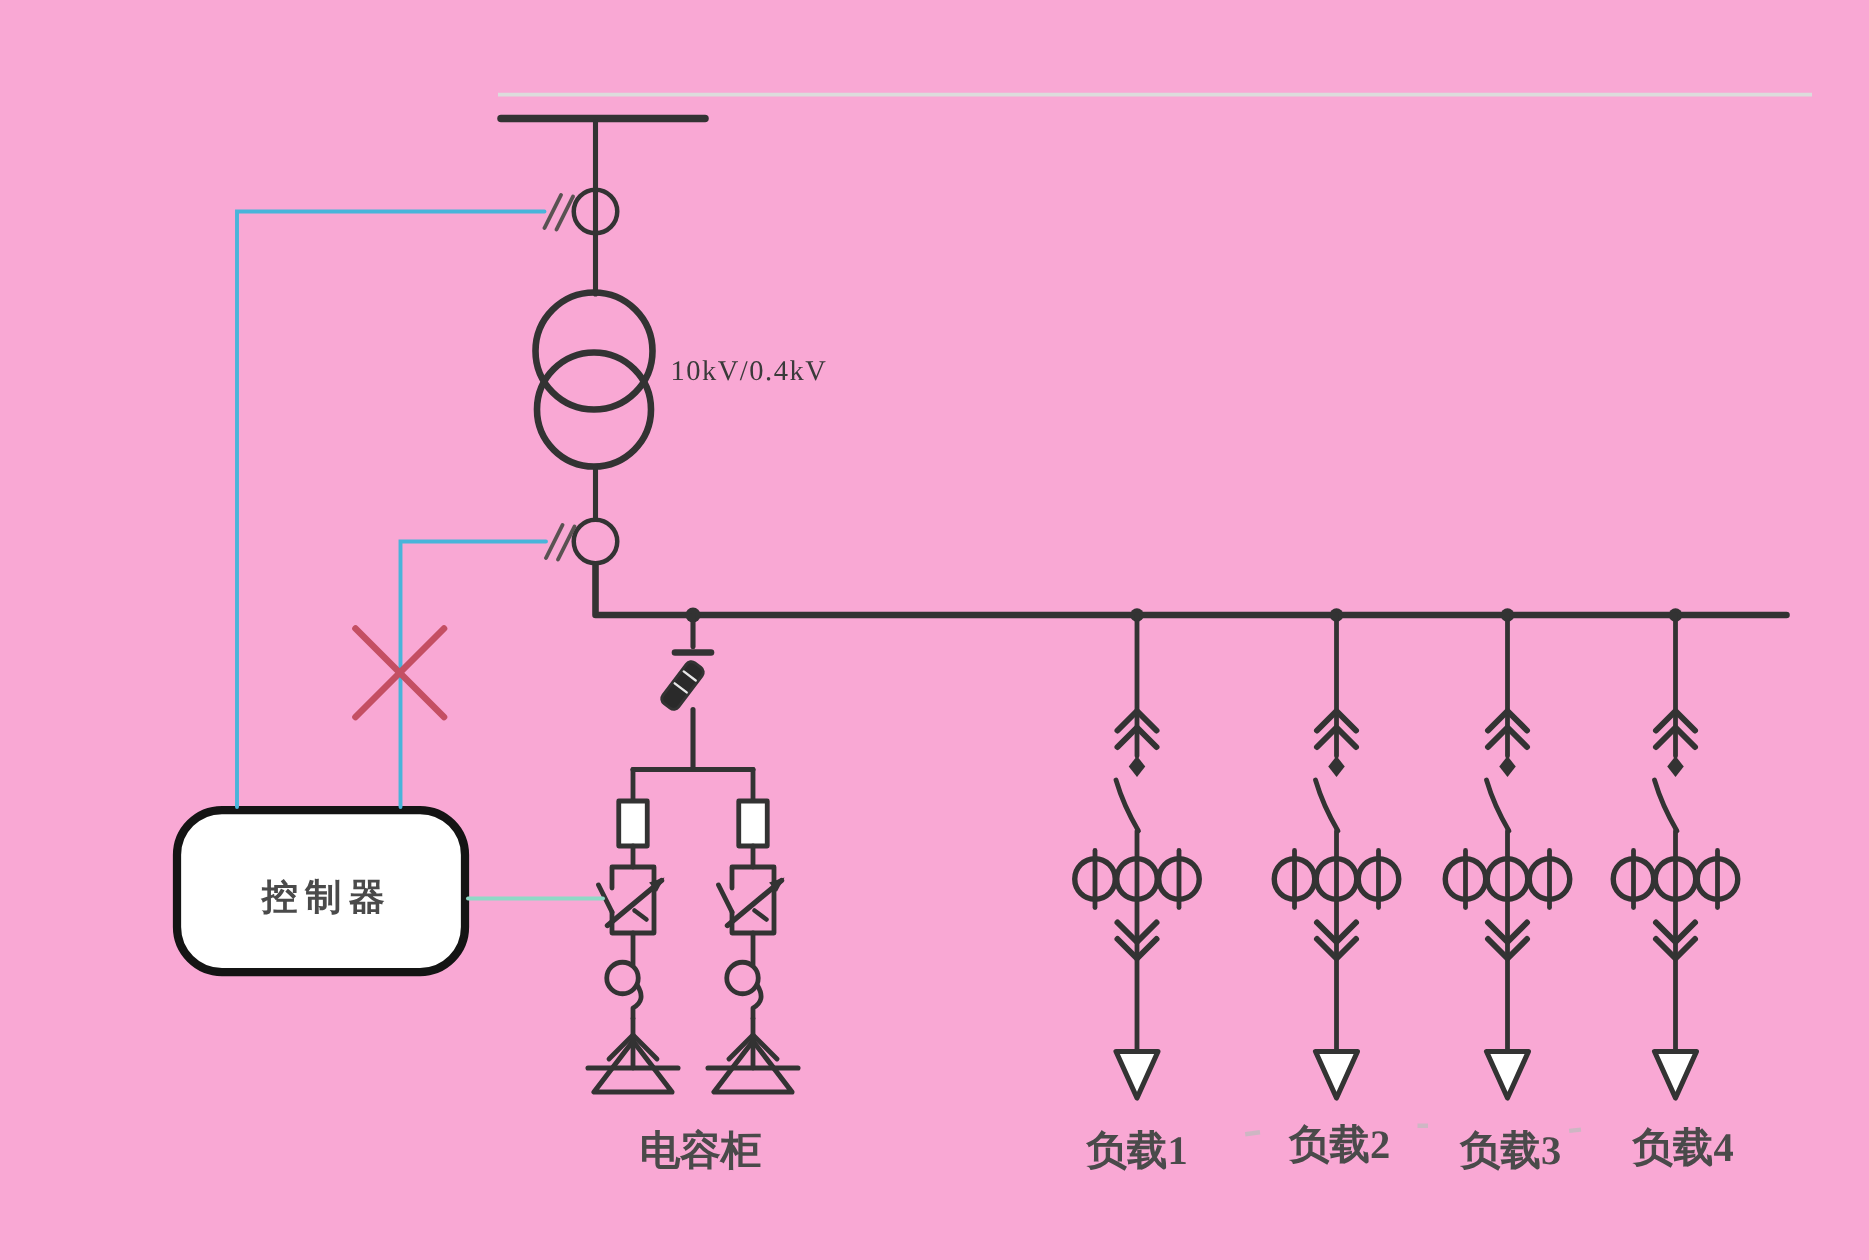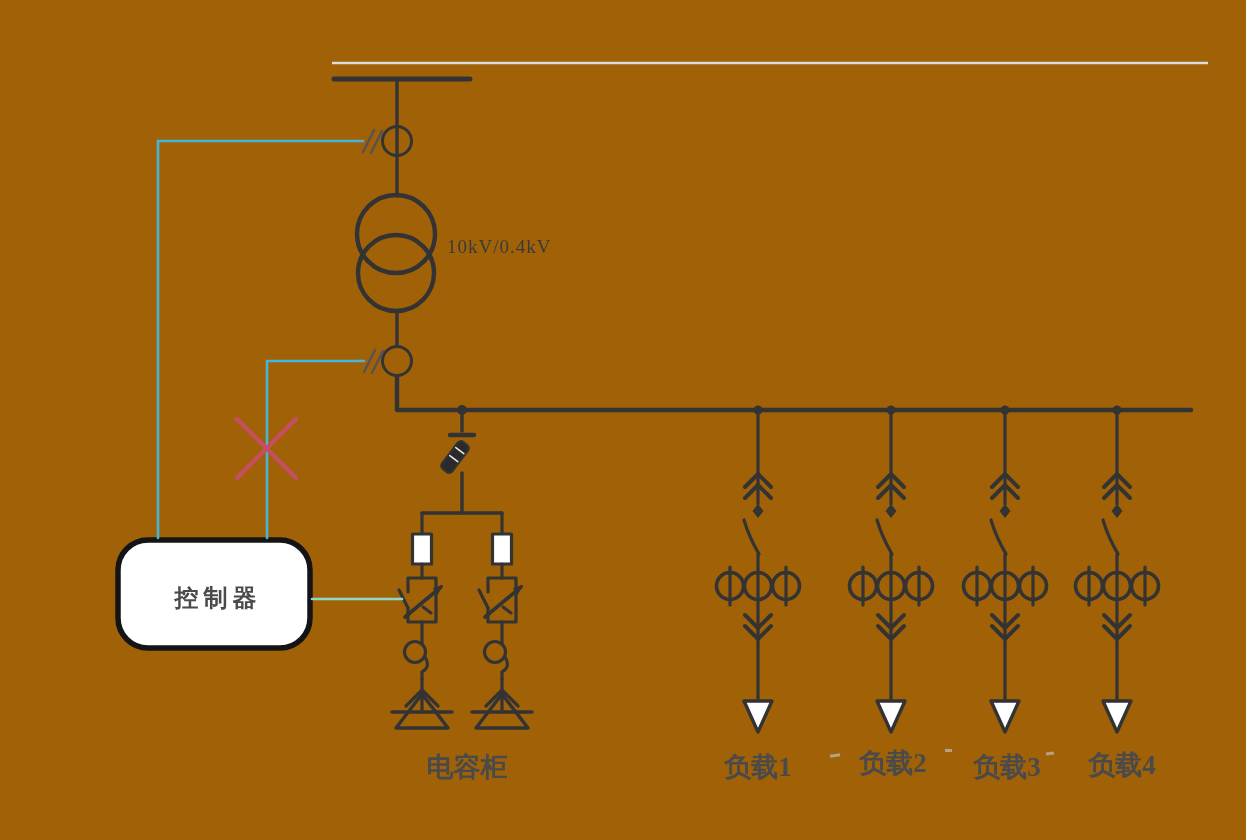--- a/index.html
+++ b/index.html
@@ -1,16 +1,16 @@
 <!DOCTYPE html>
 <html><head>
 <meta charset="utf-8">
 <style>
   html,body{margin:0;padding:0;background:#ffffff;}
-  .canvas{position:relative;width:1246px;height:840px;background:#a16207;overflow:hidden;}
+  .canvas{position:relative;width:1246px;height:840px;background:#f9a8d4;overflow:hidden;}
   svg{display:block;}
   text{font-family:"Liberation Serif","DejaVu Serif",serif;fill:#4a4a4a;}
   .cjk-label{font-size:27px;font-weight:600;}
   .ratio-label{font-size:19px;font-weight:400;fill:#3a3a3a;letter-spacing:1px;}
   .ctrl-label{font-size:24px;font-weight:600;letter-spacing:5px;}
 </style>
 </head>
 <body>
 
 <div class="canvas">

